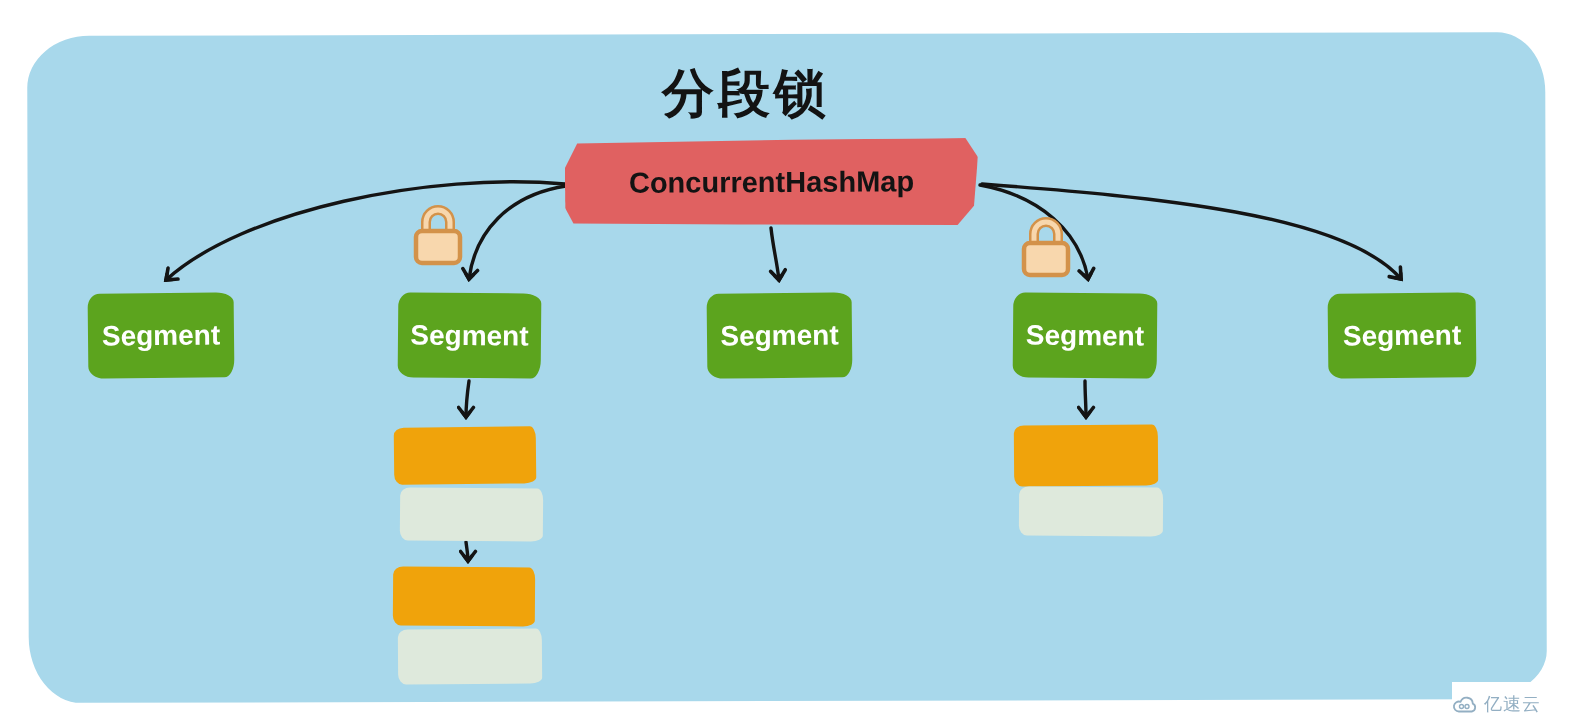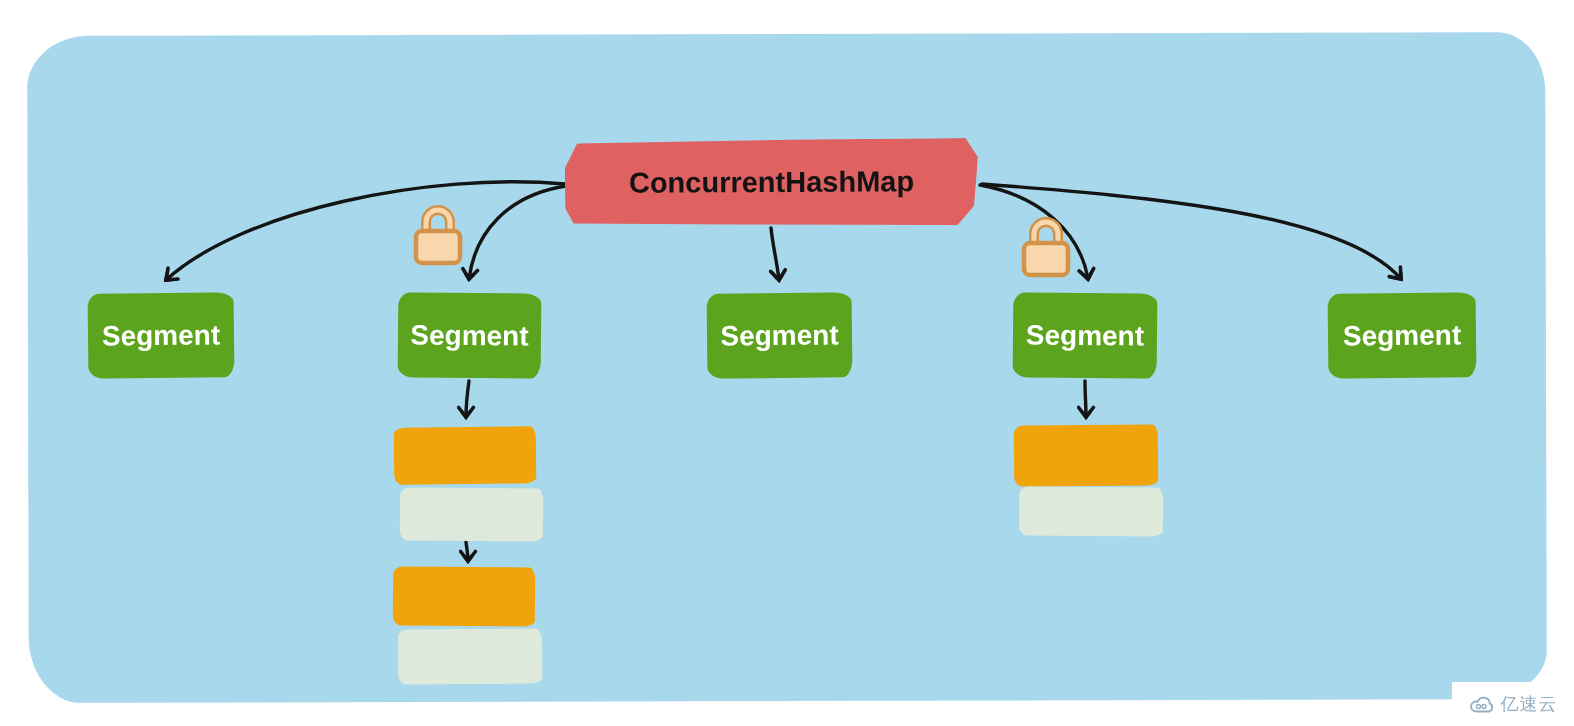--- a/index.html
+++ b/index.html
@@ -46,31 +46,32 @@
   .entry.pale{background:#dee9dc;}
 
   .arrow-layer{position:absolute;left:0;top:0;width:1574px;height:726px;pointer-events:none;}
   .arrow-layer path{stroke:#141414;stroke-width:3.4;fill:none;stroke-linecap:round;}
 
   .lock{position:absolute;}
 
   .watermark{
     position:absolute;right:0;bottom:0;width:122px;height:44px;
     background:#ffffff;
-    display:flex;align-items:center;justify-content:center;gap:5px;
+    display:flex;align-items:center;justify-content:flex-start;gap:5px;
   }
   .watermark .wm-text{font-size:18px;color:#93afc3;letter-spacing:1px;}
 </style>
 </head>
 <body>
 
 <div class="canvas">
 
   <div class="board"></div>
 
+  <div class="page-title">分段锁</div>
 
   <svg class="arrow-layer" viewBox="0 0 1574 726">
     <defs>
       <marker id="vhead" viewBox="0 0 14 18" refX="11" refY="9" markerWidth="15" markerHeight="19" orient="auto" markerUnits="userSpaceOnUse">
         <path d="M2,2 L11,9 L2,16" stroke="#141414" stroke-width="2.6" fill="none" stroke-linecap="round"></path>
         <path d="M6.5,5.5 L11,9 L6.5,12.5" stroke="#141414" stroke-width="2.2" fill="none" stroke-linecap="round"></path>
       </marker>
     </defs>
     <path d="M565,184 C430,172 243,210 166,280" marker-end="url(#vhead)"></path>
     <path d="M566,186 C508,195 475,232 469,279" marker-end="url(#vhead)"></path>

